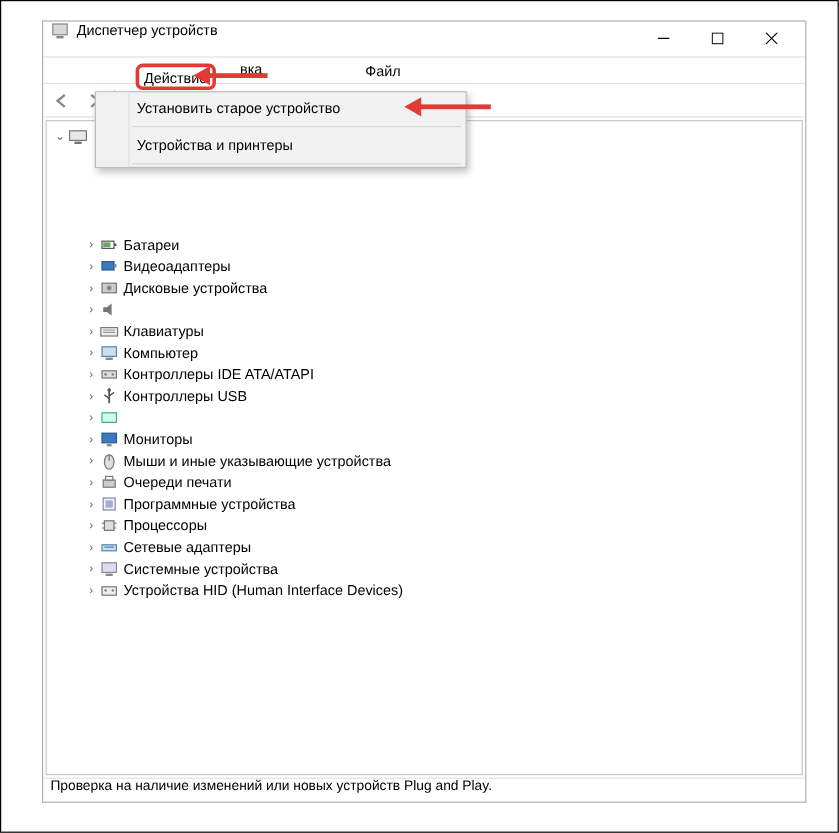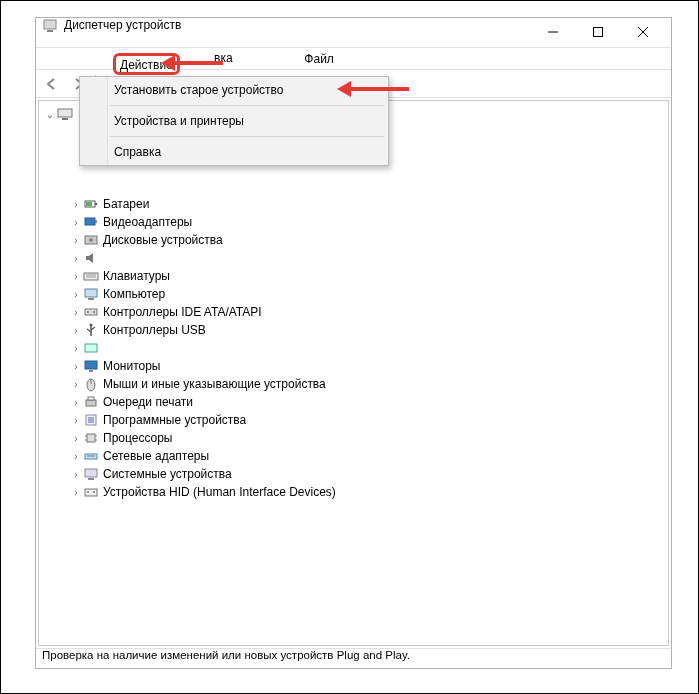--- a/index.html
+++ b/index.html
@@ -78,21 +78,21 @@
   }
   .dd-item.over { background: #dbe9f9; border: 1px solid #a6c8f0; padding: 5px 9px 5px 33px; }
   .dd-sep { height: 1px; background: #d8d8d8; margin: 2px 4px 2px 30px; }
 
   
   .arrow1, .arrow2 { position: absolute; z-index: 30; }
   .arrow-line { position: absolute; background: #e53935; }
   .arrow-head { position: absolute; width: 0; height: 0; }
 
   
-  .menubar .tail { position: absolute; left: 178px; top: 3px; font-size: 12px; }
+  .menubar .tail { position: absolute; left: 164px; top: 3px; font-size: 12px; }
 
   
   svg { display: block; }
 </style>
 </head>
 <body>
 
 <div class="window">
 
   <div class="titlebar">
@@ -346,23 +346,20 @@
 <div class="dropdown">
   <div class="gutter"></div>
   <div class="dd-item">
     <span>Установить старое устройство</span>
   </div>
   <div class="dd-sep"></div>
   <div class="dd-item">
     <span>Устройства и принтеры</span>
   </div>
   <div class="dd-sep"></div>
-  <div class="dd-item">
-    <span>Справка</span>
-  </div>
 </div>
 
 <div class="arrow1" style="left:172px; top:60px;">
   <div class="arrow-line" style="left:0; top:0; width:50px; height:4px;"></div>
   <div class="arrow-head" style="left:-12px; top:-6px; border-top:8px solid transparent; border-bottom:8px solid transparent; border-right:14px solid #e53935;"></div>
 </div>
 
 <div class="arrow2" style="left:348px; top:86px;">
   <div class="arrow-line" style="left:0; top:0; width:60px; height:4px;"></div>
   <div class="arrow-head" style="left:-12px; top:-6px; border-top:8px solid transparent; border-bottom:8px solid transparent; border-right:14px solid #e53935;"></div>

